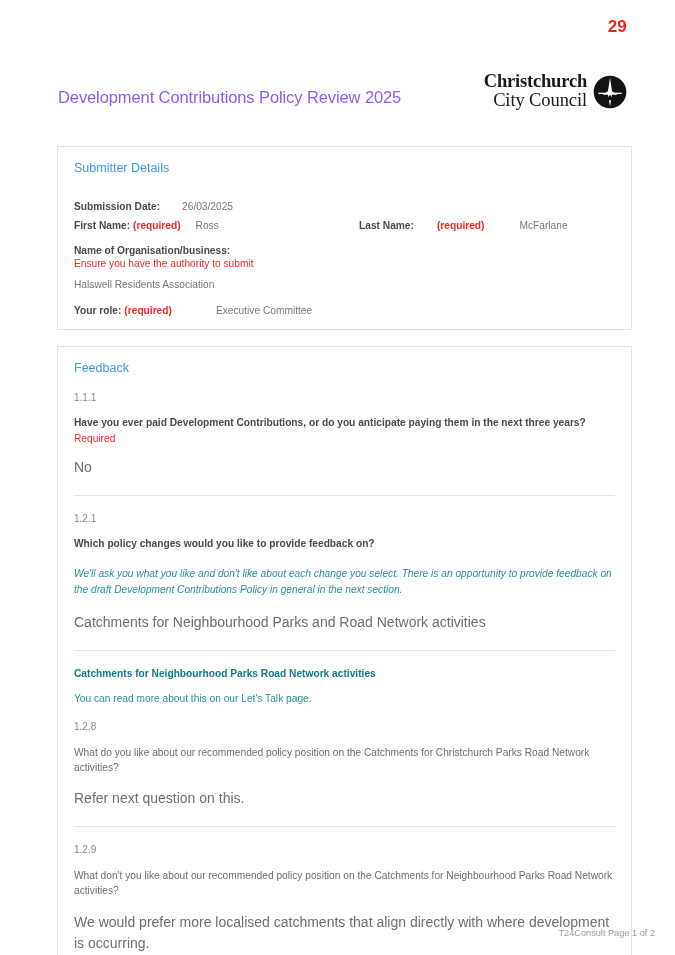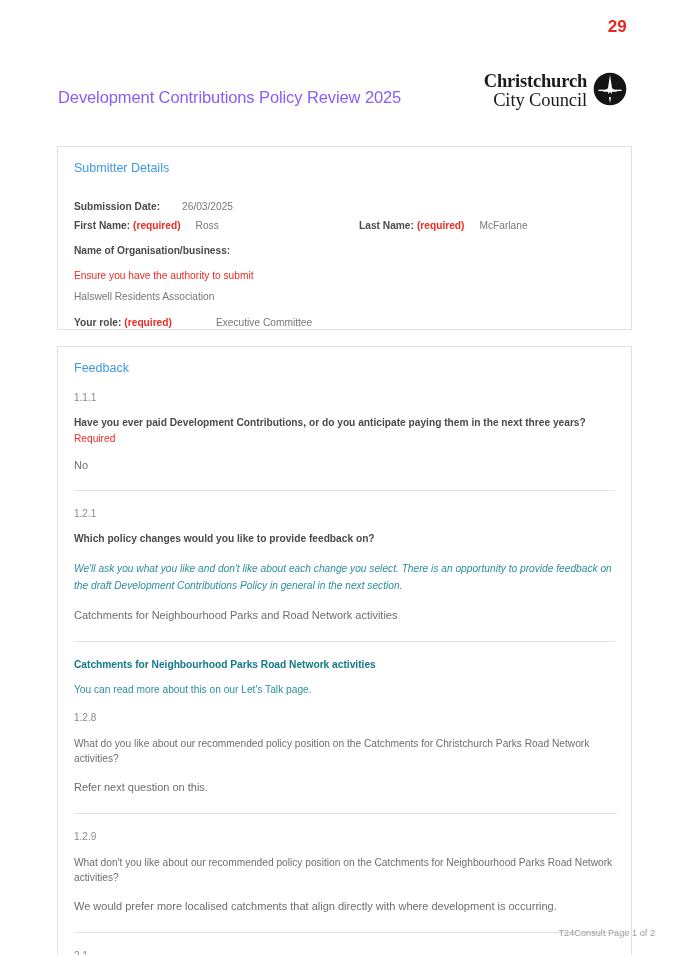--- a/index.html
+++ b/index.html
@@ -32,21 +32,21 @@
     font-size: 17px;
     font-weight: bold;
     color: #e8261b;
     letter-spacing: 0.2px;
   }
   .logo-block {
     position: absolute;
     top: 72px;
     right: 48px;
     display: flex;
-    align-items: flex-start;
+    align-items: flex-end;
     gap: 6px;
   }
   .logo-words {
     text-align: right;
     font-family: "Liberation Serif", serif;
     color: #1a1a1a;
     line-height: 1.02;
   }
   .logo-line1 {
     font-size: 18.5px;
@@ -113,35 +113,35 @@
   .req {
     color: #ee2a24;
     font-weight: bold;
     margin-left: 3px;
   }
   .kv-value {
     color: #777777;
     font-weight: normal;
   }
   .col-left  { width: 285px; display: flex; align-items: baseline; }
-  .col-right { display: flex; align-items: baseline; }
+  .col-right { display: flex; align-items: baseline; gap: 20px; }
   .val-pad-a { margin-left: 22px; }
   .val-pad-b { margin-left: 15px; }
   .val-pad-c { margin-left: 24px; padding-left: 20px; }
 
   .org-label {
     font-size: 10.2px;
     font-weight: bold;
     color: #4a4a4a;
     margin-top: 14px;
   }
   .org-warn {
     font-size: 10.2px;
     color: #ee2a24;
-    margin-top: 14px;
+    margin-top: 2px;
     font-weight: normal;
   }
   .org-value {
     font-size: 10.2px;
     color: #777777;
     margin-top: 10px;
   }
   .role-row { margin-top: 15px; }
 
   
@@ -163,21 +163,21 @@
     font-weight: normal;
     margin-top: 13px;
     line-height: 1.5;
   }
   .qreq {
     font-size: 10.2px;
     color: #ee2a24;
     margin-top: 2px;
   }
   .answer {
-    font-size: 11px;
+    font-size: 14px;
     color: #6e6e6e;
     margin-top: 13px;
     line-height: 1.5;
   }
   .helper {
     font-size: 10.2px;
     color: #2b8f9b;
     font-style: italic;
     margin-top: 14px;
     line-height: 1.62;

